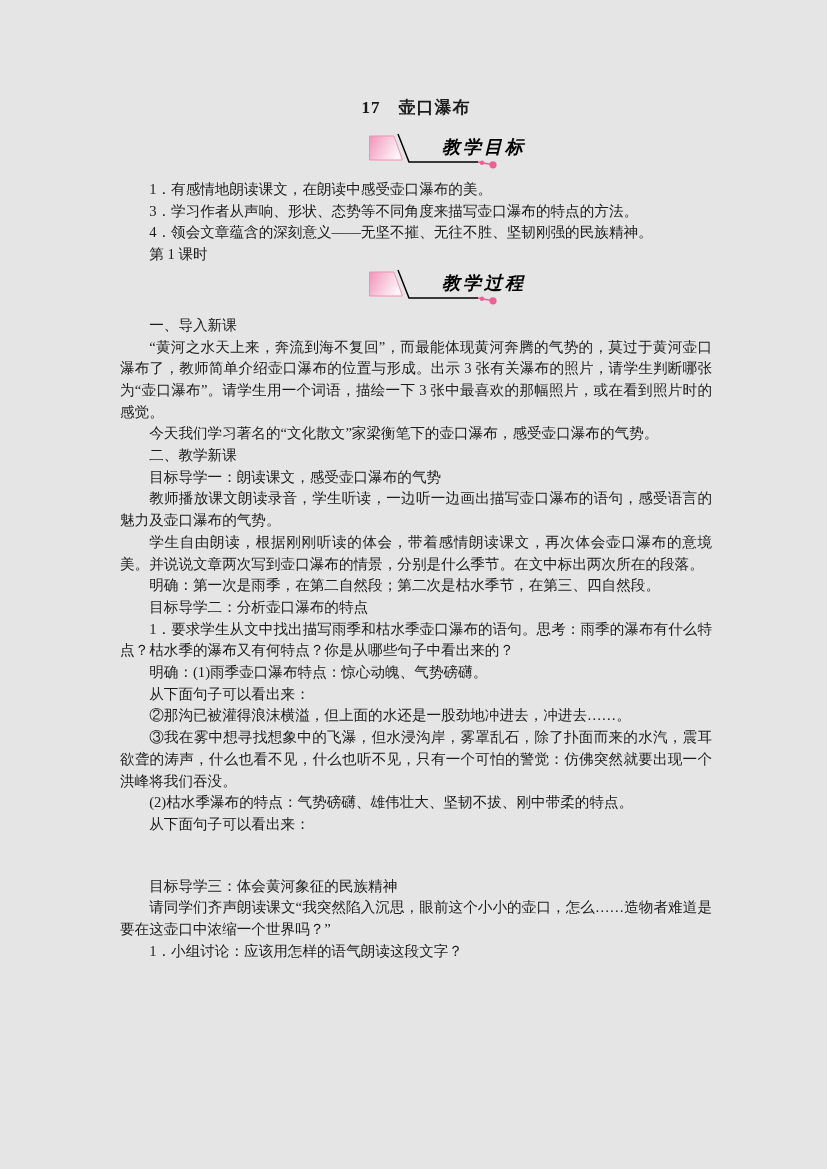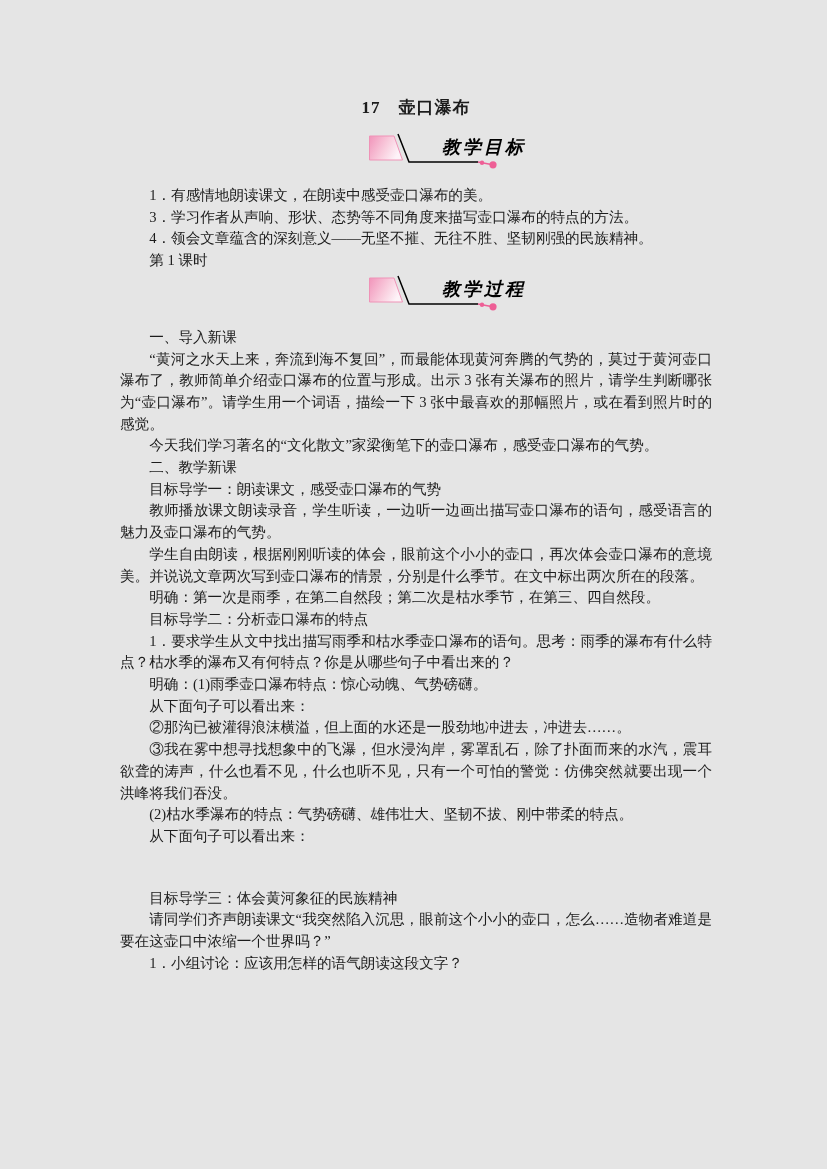--- a/index.html
+++ b/index.html
@@ -31,21 +31,21 @@
     letter-spacing: 1px;
   }
   
   .banner {
     position: relative;
     width: 130px;
     height: 36px;
     margin: 15px auto 0;
     transform: translateX(17px);
   }
-  .banner + .blocks { margin-top: 16px; }
+  .banner + .blocks { margin-top: 10px; }
   .banner svg { position: absolute; left: 0; top: 0; }
   .banner .banner-text {
     position: absolute;
     left: 42px;
     top: 2px;
     font-size: 18px;
     line-height: 24px;
     letter-spacing: 3px;
     font-style: italic;
     font-weight: bold;
@@ -116,21 +116,21 @@
       <span class="banner-text">教学过程</span>
     </div>
 
     <div class="blocks process-blocks" id="process-blocks">
         <p class="line">一、导入新课</p>
         <p class="line">“黄河之水天上来，奔流到海不复回”，而最能体现黄河奔腾的气势的，莫过于黄河壶口瀑布了，教师简单介绍壶口瀑布的位置与形成。出示 3 张有关瀑布的照片，请学生判断哪张为“壶口瀑布”。请学生用一个词语，描绘一下 3 张中最喜欢的那幅照片，或在看到照片时的感觉。</p>
         <p class="line">今天我们学习著名的“文化散文”家梁衡笔下的壶口瀑布，感受壶口瀑布的气势。</p>
         <p class="line">二、教学新课</p>
         <p class="line">目标导学一：朗读课文，感受壶口瀑布的气势</p>
         <p class="line">教师播放课文朗读录音，学生听读，一边听一边画出描写壶口瀑布的语句，感受语言的魅力及壶口瀑布的气势。</p>
-        <p class="line">学生自由朗读，根据刚刚听读的体会，眼前这个小小的壶口，再次体会壶口瀑布的意境美。并说说文章两次写到壶口瀑布的情景，分别是什么季节。在文中标出两次所在的段落。</p>
+        <p class="line">学生自由朗读，根据刚刚听读的体会，带着感情朗读课文，再次体会壶口瀑布的意境美。并说说文章两次写到壶口瀑布的情景，分别是什么季节。在文中标出两次所在的段落。</p>
         <p class="line">明确：第一次是雨季，在第二自然段；第二次是枯水季节，在第三、四自然段。</p>
         <p class="line">目标导学二：分析壶口瀑布的特点</p>
         <p class="line">1．要求学生从文中找出描写雨季和枯水季壶口瀑布的语句。思考：雨季的瀑布有什么特点？枯水季的瀑布又有何特点？你是从哪些句子中看出来的？</p>
         <p class="line">明确：(1)雨季壶口瀑布特点：惊心动魄、气势磅礴。</p>
         <p class="line">从下面句子可以看出来：</p>
         <p class="line">②那沟已被灌得浪沫横溢，但上面的水还是一股劲地冲进去，冲进去……。</p>
         <p class="line">③我在雾中想寻找想象中的飞瀑，但水浸沟岸，雾罩乱石，除了扑面而来的水汽，震耳欲聋的涛声，什么也看不见，什么也听不见，只有一个可怕的警觉：仿佛突然就要出现一个洪峰将我们吞没。</p>
         <p class="line">(2)枯水季瀑布的特点：气势磅礴、雄伟壮大、坚韧不拔、刚中带柔的特点。</p>
         <p class="line">从下面句子可以看出来：</p>
         <div class="gap"></div>

